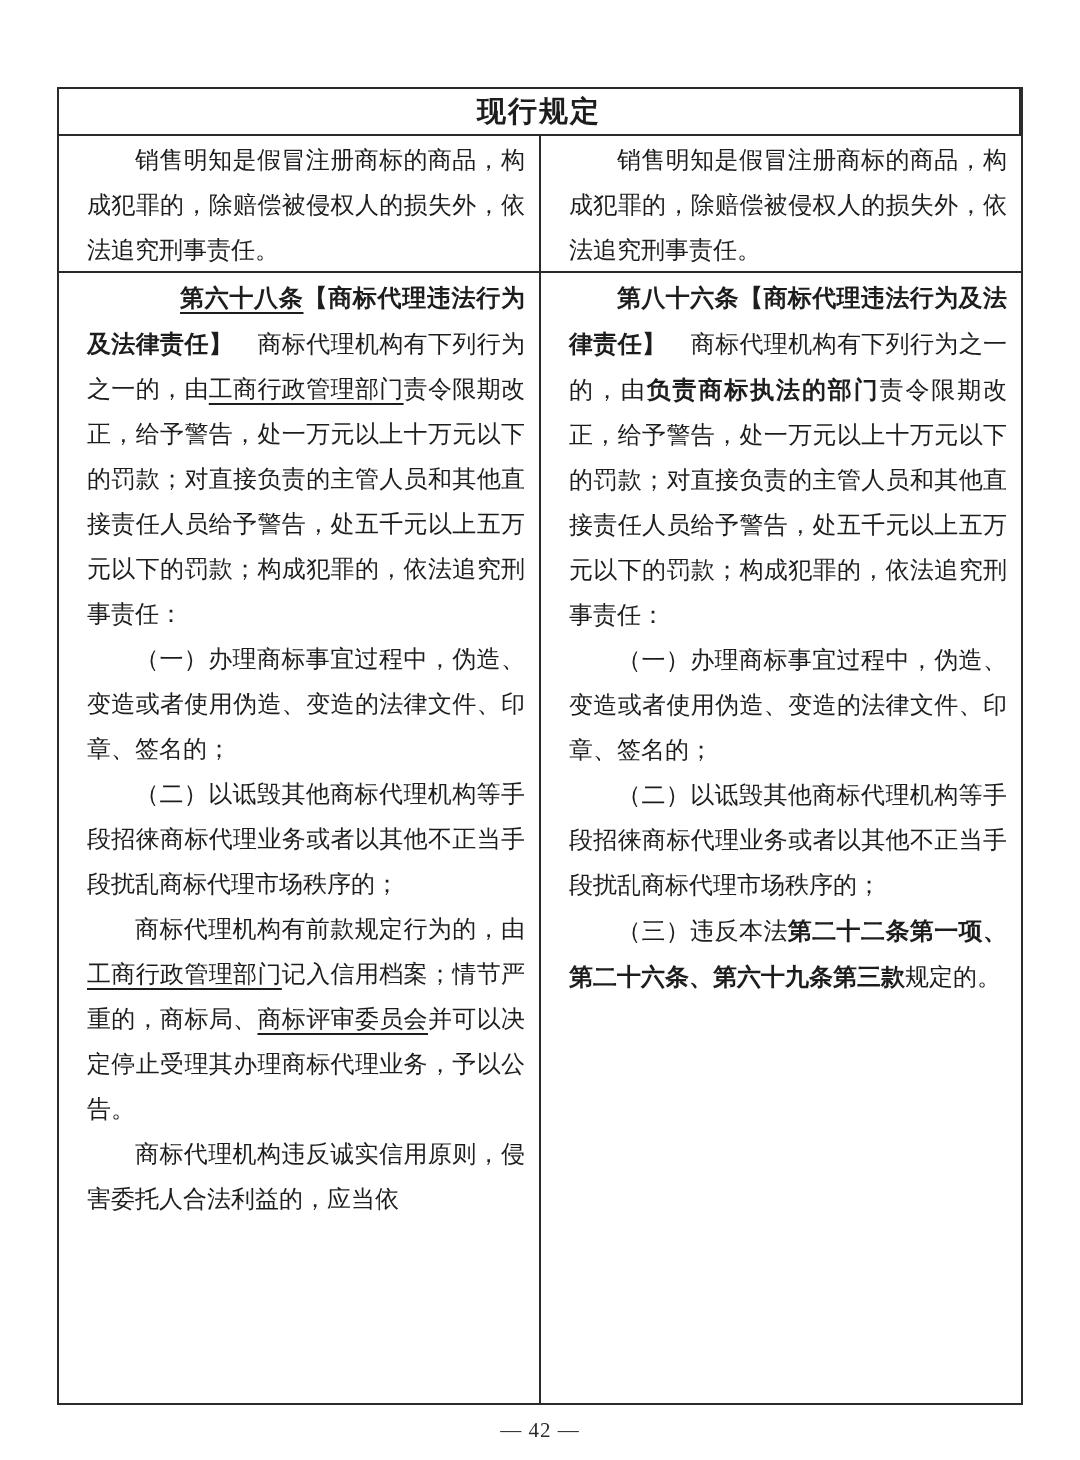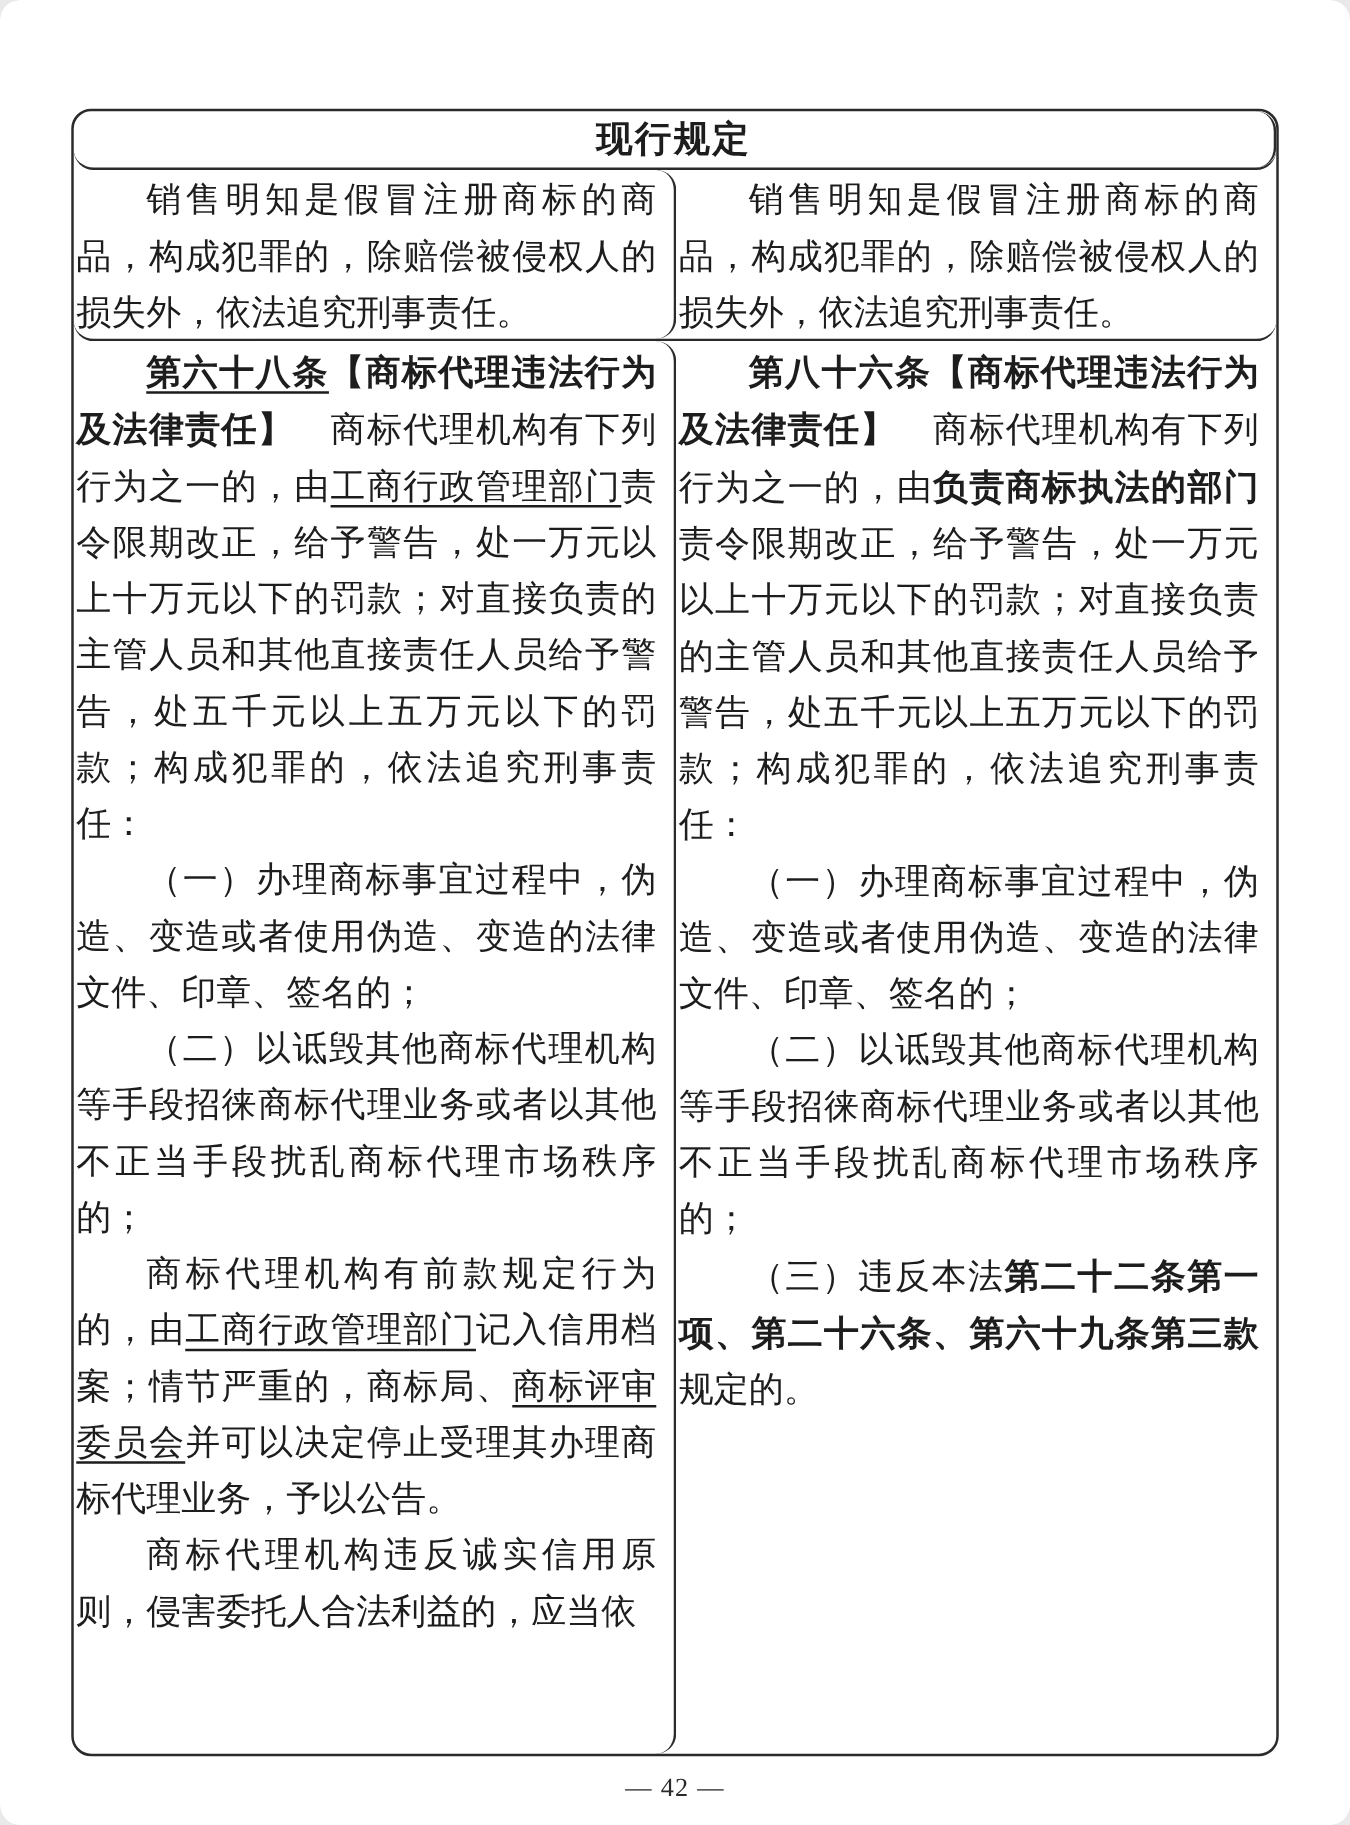--- a/index.html
+++ b/index.html
@@ -1,15 +1,15 @@
 <!DOCTYPE html>
 <html><head>
 <meta charset="utf-8">
 <style>
-  * { margin: 0; padding: 0; box-sizing: border-box; border-radius: 16px; }
+  * { margin: 0; padding: 0; box-sizing: border-box; }
   html, body { background: #e9e9e9; }
   body {
     width: 1080px; height: 1460px;
     font-family: "Liberation Serif", serif;
     color: #1d1d1d;
   }
   .page {
     position: relative;
     width: 1080px; height: 1460px;
     background: #ffffff;
@@ -39,43 +39,44 @@
     font-size: 29px;
     letter-spacing: 2px;
   }
   .header-cell.first { border-right: 2px solid #2b2b2b; }
   .body-row { display: flex; min-height: 0; }
   .row-1 { flex: none; height: 137px; border-bottom: 2px solid #2b2b2b; }
   .row-2 { flex: 1 1 auto; }
   .cell {
     flex: 1 1 0;
     min-width: 0;
-    padding: 2px 14px 0 2px;
+    padding: 2px 14px 0 28px;
     overflow: hidden;
-    font-size: 28px;
+    font-size: 24px;
     line-height: 45px;
     text-align: justify;
     text-justify: inter-character;
   }
   .cell.first { border-right: 2px solid #2b2b2b; }
   .para { text-indent: 2em; }
   .seg-b {
     font-weight: 700;
     font-family: "Liberation Sans", sans-serif;
   }
   .seg-u {
     text-decoration: underline;
     text-underline-offset: 6px;
     text-decoration-thickness: 1.5px;
   }
   .seg-bu {
     font-weight: 700;
     text-decoration: underline;
     text-underline-offset: 6px;
     text-decoration-thickness: 1.5px;
+    margin-left: 45px;
   }
   .page-number {
     position: absolute;
     left: 0; right: 0;
     top: 1418px;
     text-align: center;
     font-size: 21px;
     letter-spacing: 1px;
     color: #2a2a2a;
   }

